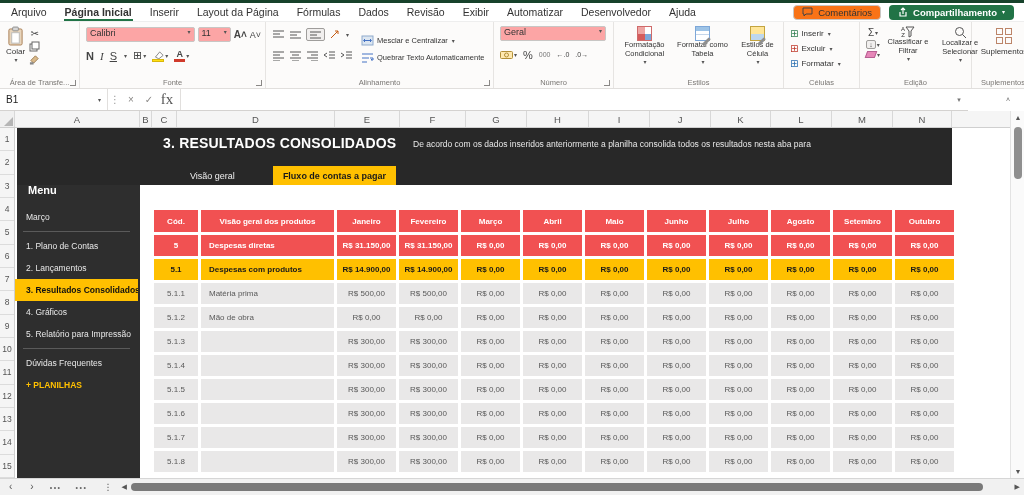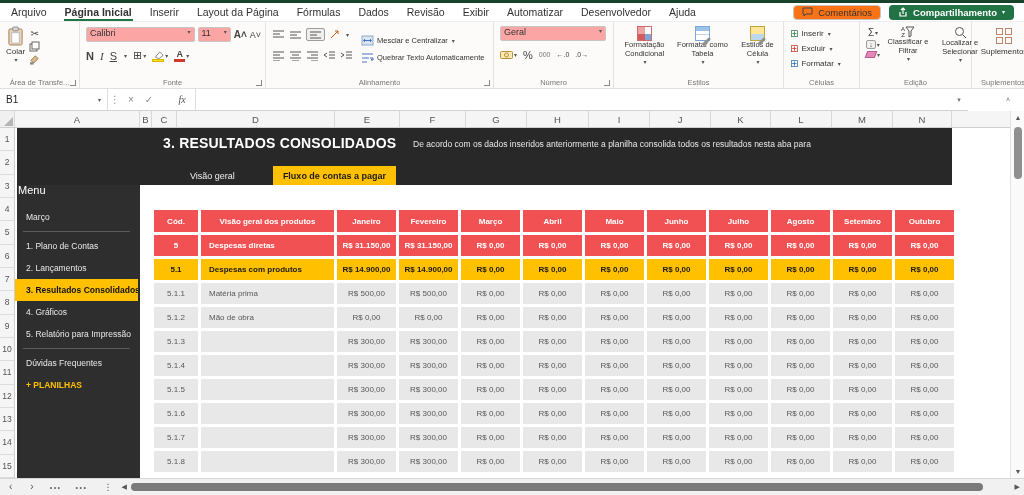--- a/index.html
+++ b/index.html
@@ -48,21 +48,21 @@
   .addin-icon i { border:1.5px solid #bc8468; }
   .eraser { width:10px; height:7px; background:#e687b8; border:1px solid #b65f92; transform:skewX(-20deg); }
   .boxed { border:1px solid #9f9d9b; border-radius:2px; background:#f1efee; }
   .minicell { font-size:11px; line-height:1; }
 
   
   #formulabar { left:0; top:89px; width:968px; height:22px; background:#fff; border-bottom:1px solid #d4d2d0; display:flex; align-items:center; }
   #namebox { width:108px; height:100%; border-right:1px solid #e1dfdd; display:flex; align-items:center; justify-content:space-between; padding:0 6px; font-size:10px; color:#222; }
   .fb-sep { width:14px; text-align:center; color:#9a9a9a; font-size:10px; }
   .fb-ic { width:18px; text-align:center; color:#8a8886; font-size:10px; }
-  .fx { font-family:"Liberation Serif","DejaVu Serif",serif; font-style:italic; font-size:10px; color:#555;margin-left:15px; }
+  .fx { font-family:"Liberation Serif","DejaVu Serif",serif; font-size:15px; color:#555; }
   #formula-input { flex:1; height:100%; border-left:1px solid #e1dfdd; margin-left:4px; padding:0 6px; font-size:10px; color:#222; display:flex; align-items:center; }
   #fb-expander { width:18px; text-align:center; color:#777; font-size:7px; }
 
   
   #colheaders { left:0; top:111px; width:1010px; height:17px; background:#f5f5f5; border-bottom:1px solid #cfcfcf; display:flex; }
   .corner { width:15px; height:100%; border-right:1px solid #d8d8d8; position:relative; background:#f0f0f0; }
   .corner::after { content:""; position:absolute; right:1px; bottom:1px; border-style:solid; border-width:0 0 9px 9px; border-color:transparent transparent #b5b5b5 transparent; }
   .colh { height:100%; border-right:1px solid #d8d8d8; font-size:9.5px; color:#555; display:flex; align-items:center; justify-content:center; flex:0 0 auto; }
   .colh-fill { flex:1 1 auto; border-right:none; }
   #rowgutter { left:0; top:128px; width:15px; height:350px; background:#f5f5f5; border-right:1px solid #cfcfcf; display:flex; flex-direction:column; }
@@ -71,21 +71,21 @@
   
   #sheet { left:15px; top:128px; width:995px; height:350px; background:#fff; overflow:hidden; position:absolute; }
   #darkband { position:absolute; left:2px; top:0; width:935px; height:57px; background:#282828; }
   #sheet-title { position:absolute; left:148px; top:7px; color:#fff; font-size:14px; font-weight:bold; letter-spacing:.2px; }
   #sheet-desc { position:absolute; left:398px; top:11px; color:#e8e8e8; font-size:8.5px; }
   #view-tabs { position:absolute; left:165px; top:38px; display:flex; align-items:flex-end; gap:28px; height:19px; }
   .vtab { font-size:9px; color:#eee; height:19px; display:flex; align-items:center; padding:0 10px; }
   .vtab.active { background:#ffc000; color:#1a1a1a; font-weight:bold; }
 
   #sidebar { position:absolute; left:2px; top:0; width:123px; height:350px; background:#2e2e2e; }
-  #menu-header { position:absolute; left:3px; top:56px; color:#fff; font-weight:normal; font-size:11px; }
+  #menu-header { position:absolute; left:13px; top:56px; color:#fff; font-weight:bold; font-size:11px; }
   #sidebar-items { position:absolute; left:0; top:78px; width:123px; }
   .sb-item { padding:6px 0 6px 11px; font-size:8.5px; color:#e9e9e9; white-space:nowrap; overflow:hidden; }
   .sb-item.active { background:#ffc000; color:#111; font-weight:bold; }
   .sb-item.accent { color:#ffc000; font-weight:bold; }
   .sb-line { border-top:1px solid #5a5a5a; margin:3px 8px 3px 8px; }
 
   
   #fin-table { position:absolute; left:139px; top:82px; display:grid;
     grid-template-columns:44px 133px repeat(10,59px);
     grid-template-rows:22px repeat(10,21px); gap:3px; }

